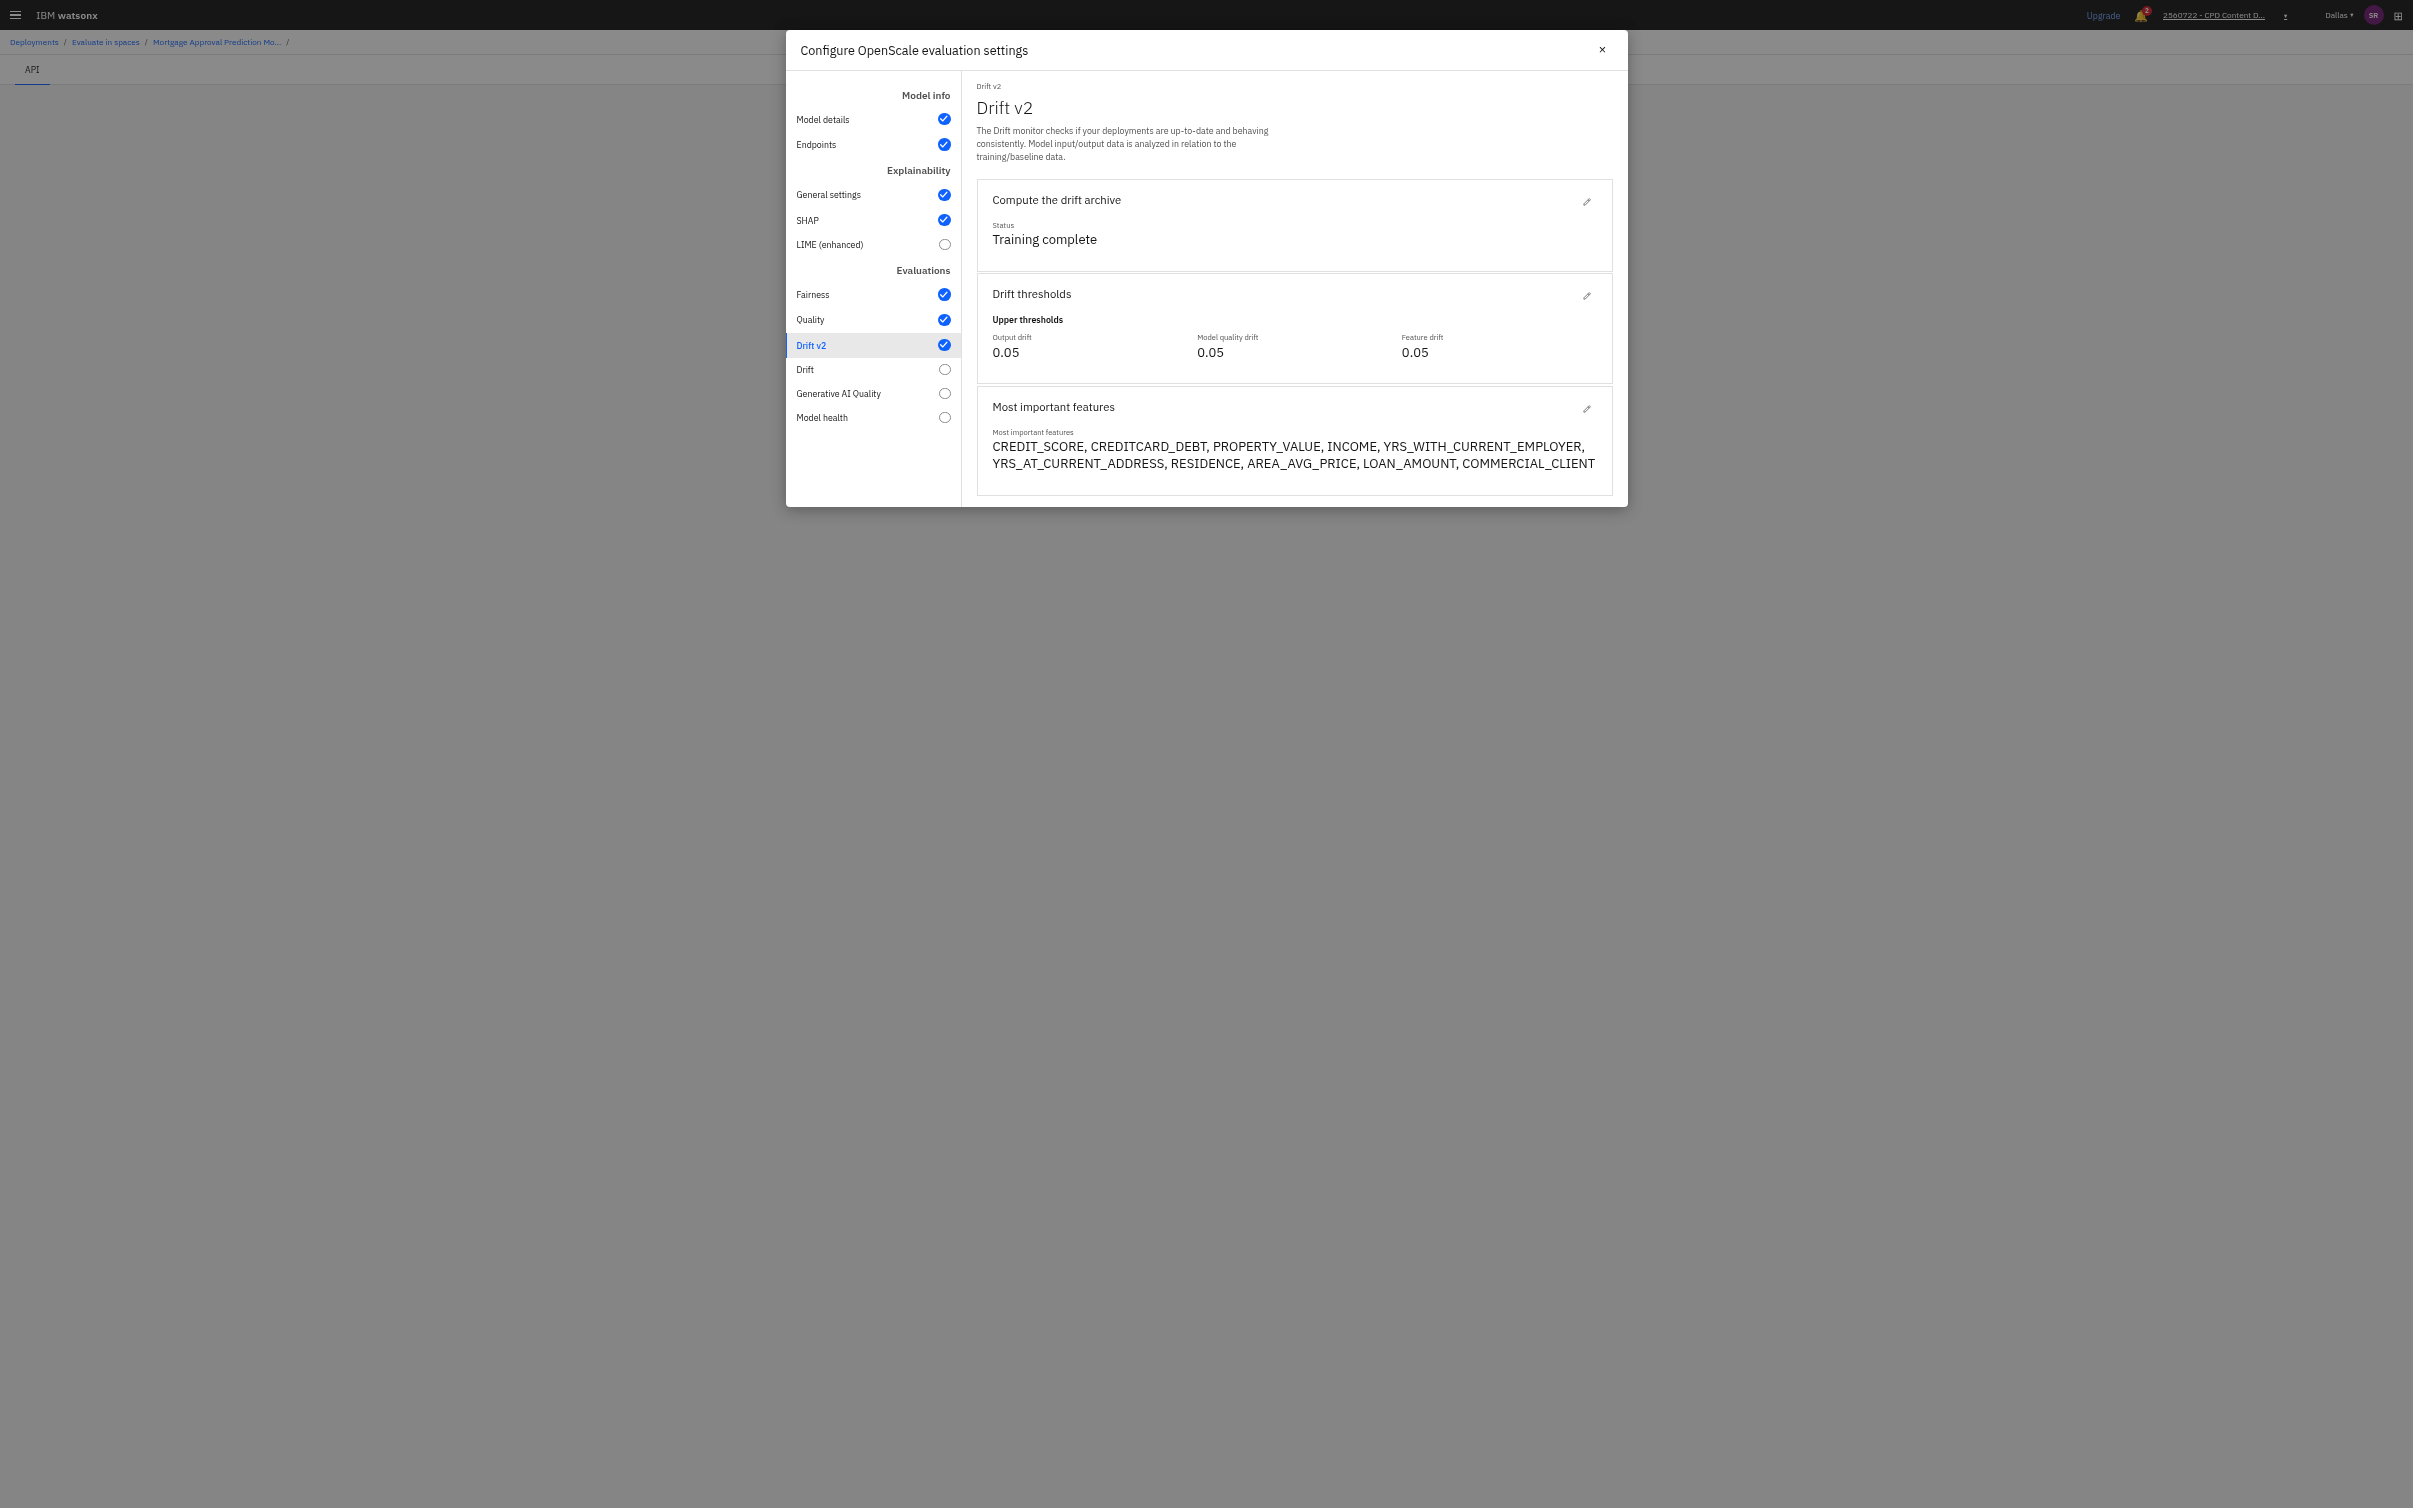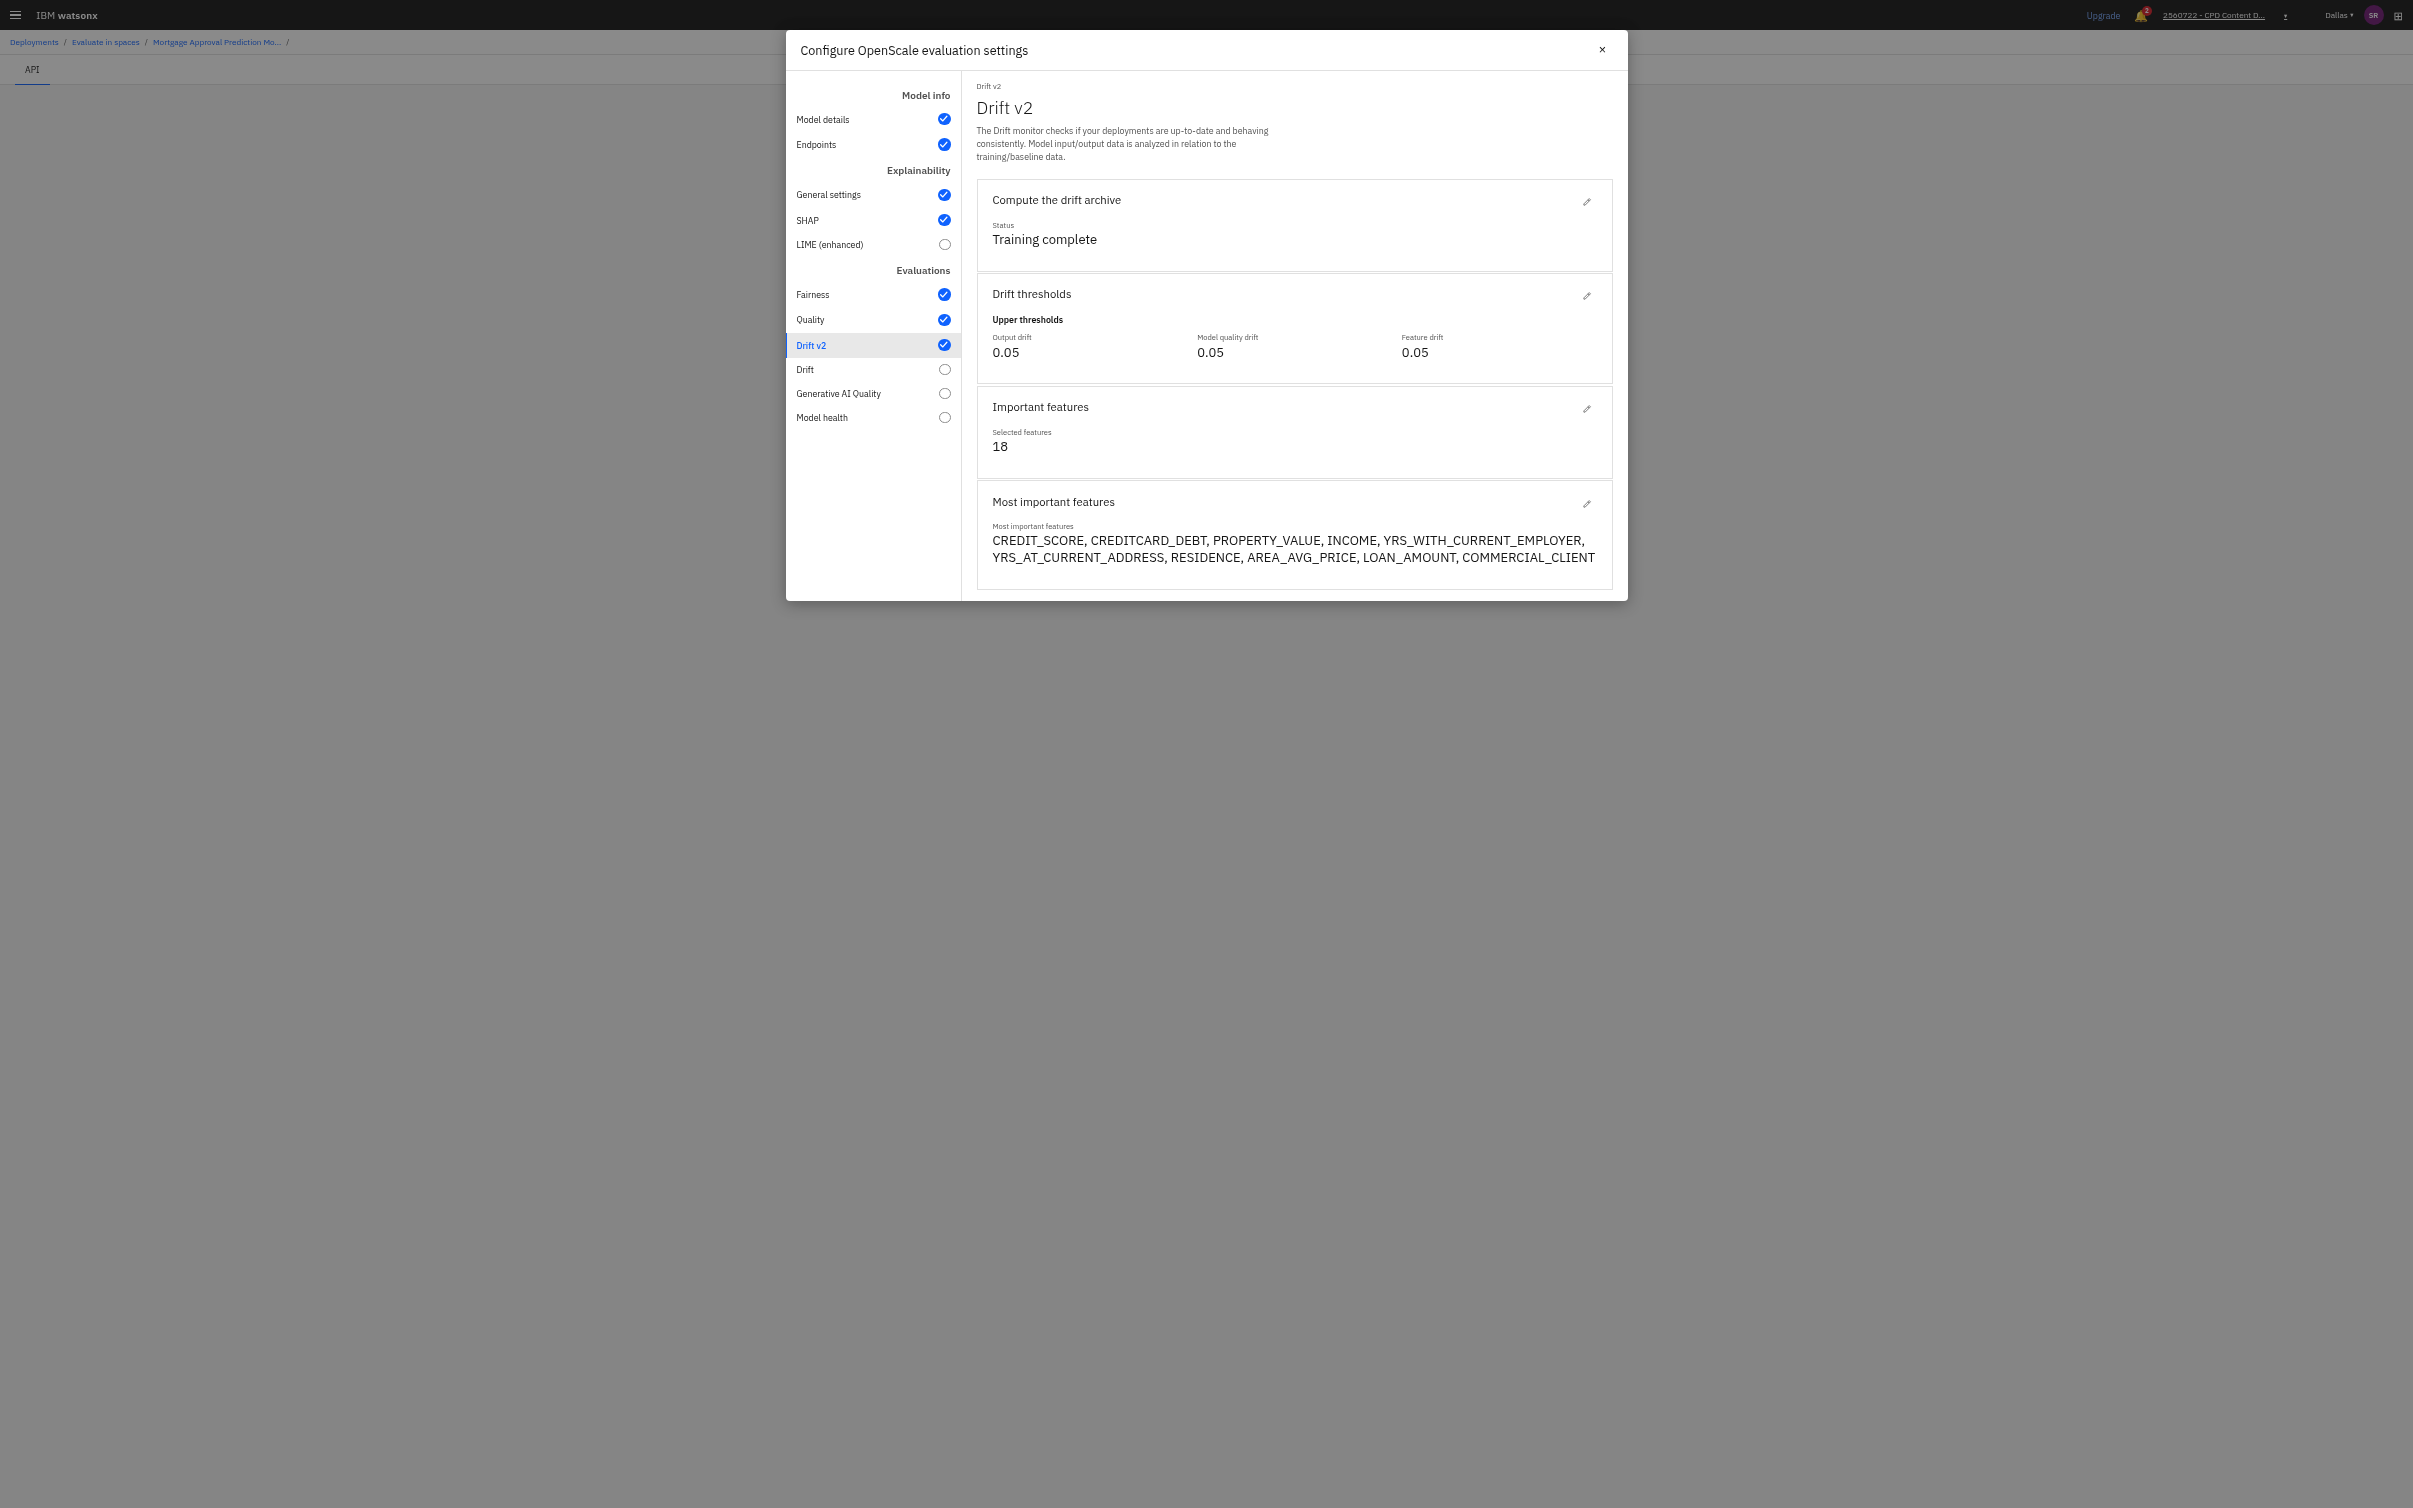--- a/index.html
+++ b/index.html
@@ -290,33 +290,20 @@
                 <div class="card-field-label">Model quality drift</div>
                 <div class="card-field-value">0.05</div>
               </div>
               <div class="field-group">
                 <div class="card-field-label">Feature drift</div>
                 <div class="card-field-value">0.05</div>
               </div>
             </div>
           </div>
 
-          <div class="card">
-            <div class="card-header">
-              <span class="card-title">Important features</span>
-              <button class="card-edit-btn" title="Edit">
-                <svg width="10" height="10" viewBox="0 0 16 16" fill="none" xmlns="http://www.w3.org/2000/svg">
-                  <path d="M11.5 2.5l2 2L5 13H3v-2L11.5 2.5z" stroke="#525252" stroke-width="1.2" fill="none"></path>
-                  <path d="M9.5 4.5l2 2" stroke="#525252" stroke-width="1.2"></path>
-                </svg>
-              </button>
-            </div>
-            <div class="card-field-label">Selected features</div>
-            <div class="card-field-value">18</div>
-          </div>
 
           <div class="card">
             <div class="card-header">
               <span class="card-title">Most important features</span>
               <button class="card-edit-btn" title="Edit">
                 <svg width="10" height="10" viewBox="0 0 16 16" fill="none" xmlns="http://www.w3.org/2000/svg">
                   <path d="M11.5 2.5l2 2L5 13H3v-2L11.5 2.5z" stroke="#525252" stroke-width="1.2" fill="none"></path>
                   <path d="M9.5 4.5l2 2" stroke="#525252" stroke-width="1.2"></path>
                 </svg>
               </button>

